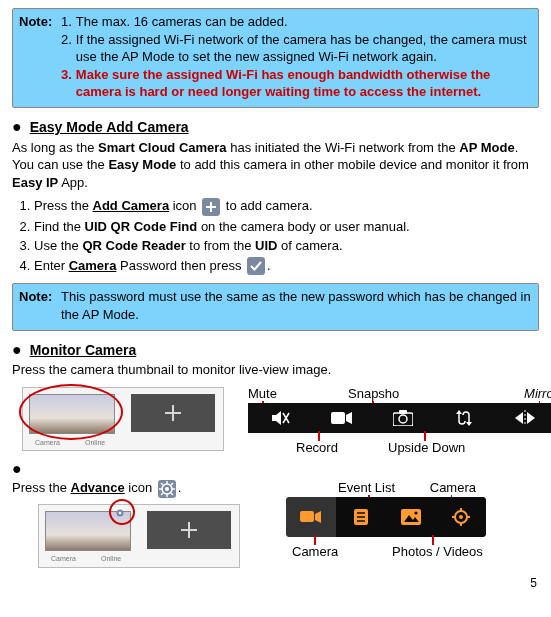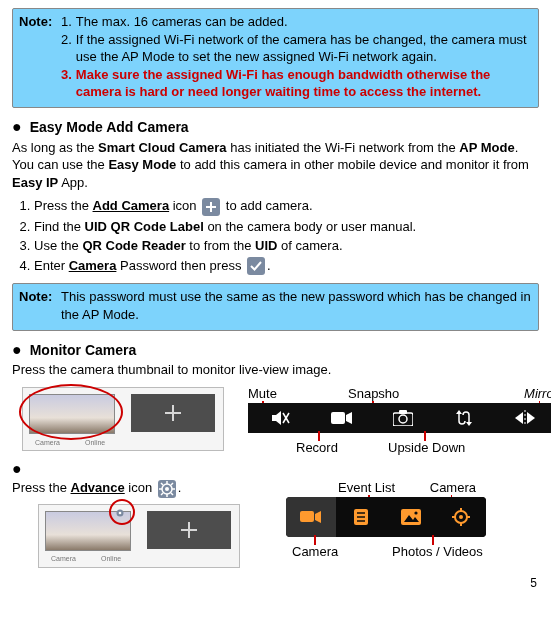--- a/index.html
+++ b/index.html
@@ -21,21 +21,21 @@
     border-radius: 2px;
   }
   .note-lead { font-weight: bold; }
   .note-row { display:flex; align-items:flex-start; }
   .note-num { flex:0 0 auto; padding-right:4px; }
   .note-txt { flex:1 1 auto; }
   .note-indent { padding-left: 42px; }
   .red { color: #c00; font-weight:bold; }
   .bullet-head { display:flex; align-items:center; margin: 4px 0 2px 0;}
   .disc { font-size: 16px; line-height:1; margin-right:8px;}
-  .head { font-weight:bold; font-size:14px;}
+  .head { font-weight:bold; font-size:14px;text-decoration:underline;}
   p.body { margin:0 0 6px 0; }
   ol.steps { margin:4px 0 8px 0; padding-left: 22px; }
   ol.steps li { margin: 0 0 2px 0; }
   .icon-box { display:inline-block; vertical-align:middle; width:18px; height:18px; background:#7b8aa0; border-radius:3px; position:relative; margin:0 2px;}
   .icon-box.plus::before, .icon-box.plus::after { content:""; position:absolute; background:#fff;}
   .icon-box.plus::before { left:4px; right:4px; top:8px; height:2px;}
   .icon-box.plus::after { top:4px; bottom:4px; left:8px; width:2px;}
   .icon-box.check svg { position:absolute; left:2px; top:2px;}
   .icon-box.gear svg { position:absolute; left:1px; top:1px;}
   .b { font-weight:bold; }
@@ -89,21 +89,21 @@
 </div>
 <p class="body">
   <span>As long as the </span><span class="b">Smart Cloud Camera</span><span> has initiated the Wi-Fi network from the </span><span class="b">AP Mode</span><span>.&nbsp;&nbsp; You can use the </span><span class="b">Easy Mode</span><span> to add this camera in other mobile device and monitor it from </span><span class="b">Easy IP</span><span> App.</span>
 </p>
 
 <ol class="steps">
   <li>
     <span>Press the </span><span class="b u">Add Camera</span><span> icon </span><span class="icon-box plus"></span><span> to add camera.</span>
   </li>
   <li>
-    <span>Find the </span><span class="b">UID QR Code Label</span><span> on the camera body or user manual.</span>
+    <span>Find the </span><span class="b">UID QR Code Find</span><span> on the camera body or user manual.</span>
   </li>
   <li>
     <span>Use the </span><span class="b">QR Code Reader</span><span> to from the </span><span class="b">UID</span><span> of camera.</span>
   </li>
   <li>
     <span>Enter </span><span class="b u">Camera</span><span> Password then press </span><span class="icon-box check"><svg width="14" height="14" viewBox="0 0 14 14">
           <polyline points="2,7 5.5,10.5 12,3" stroke="#fff" stroke-width="2" fill="none"></polyline>
         </svg></span><span>.</span>
   </li>
 </ol>

